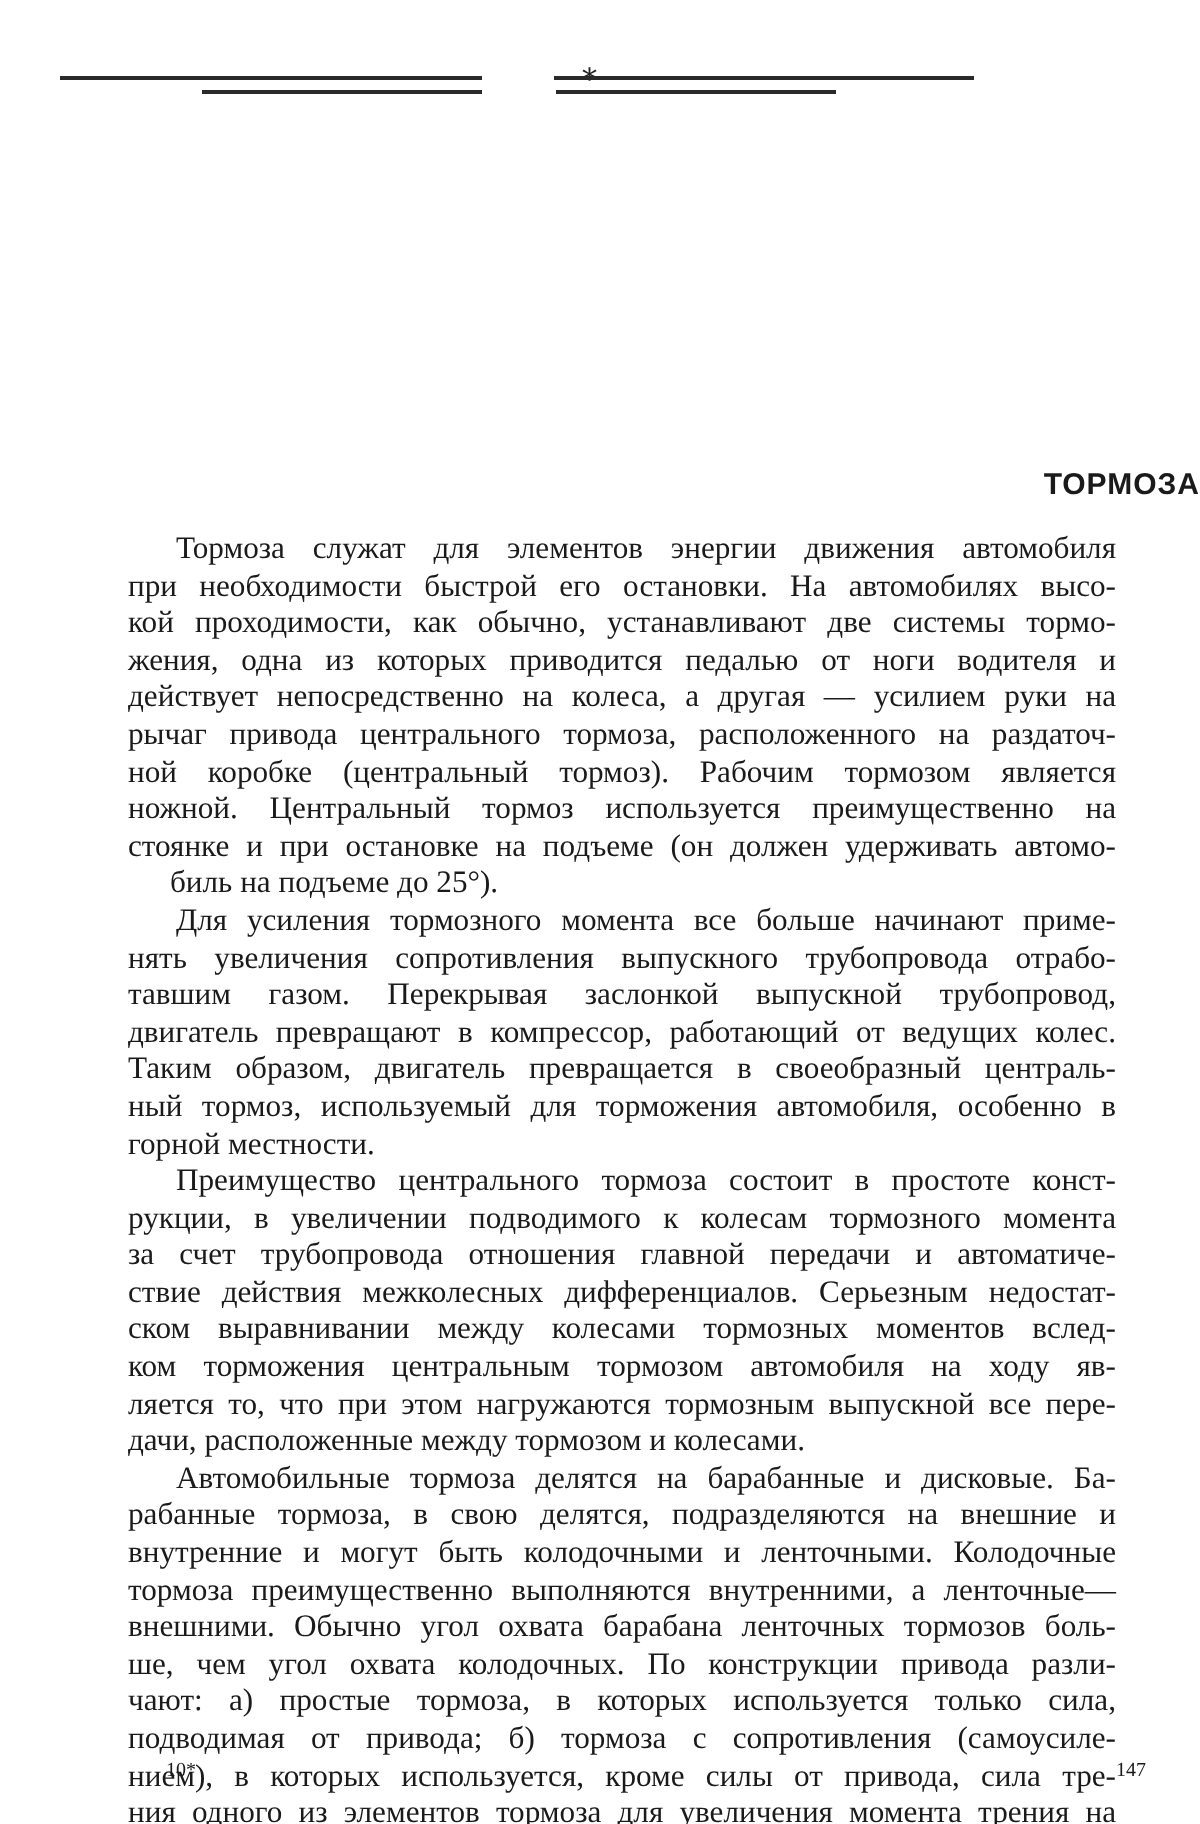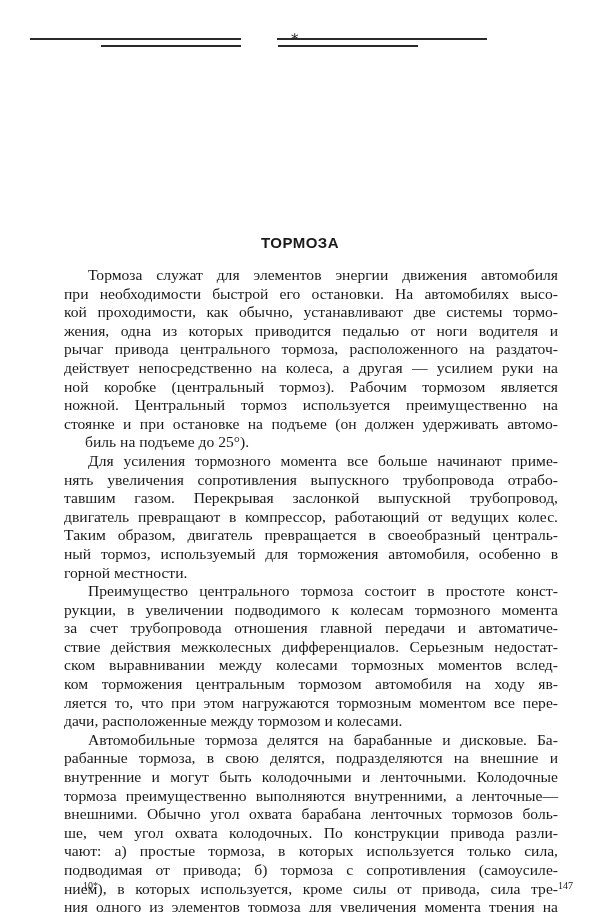--- a/index.html
+++ b/index.html
@@ -1,20 +1,20 @@
 <!DOCTYPE html>
 <html><head>
   <meta charset="utf-8">
   <style>
     html, body { margin: 0; padding: 0; background: #ffffff; }
     body { width: 600px; height: 912px; position: relative; overflow: hidden;
       font-family: "DejaVu Serif", "Liberation Serif", serif; color: #1a1a1a; }
     .rule { position: absolute; height: 1.5px; background: #2a2a2a; }
     .star { position: absolute; left: 291px; top: 28px; font-size: 15px; line-height: 1; color: #222; }
-    .title { position: absolute; left: 0; width: 600px; top: 234px; text-align: center;
+    .title { position: absolute; left: 0; width: 600px; top: 234px; text-align: right;
       font-family: "Liberation Sans", "DejaVu Sans", sans-serif; font-weight: bold; font-size: 15px; letter-spacing: 0.5px; }
     .body { position: absolute; left: 64px; top: 266px; width: 494px; }
     .line { font-family: "Liberation Serif", "DejaVu Serif", serif; font-size: 15.6px; line-height: 18.6px;
       text-align: justify; text-align-last: justify; white-space: nowrap; height: 18.6px; overflow: visible; }
     .line.last { text-align-last: left; }
     .folio { position: absolute; top: 880px; font-family: "Liberation Serif", serif; font-size: 10px; margin-left: 19px; }
     .folio.left { left: 64px; }
     .folio.right { right: 27px; }
   </style>
 </head>
@@ -28,40 +28,40 @@
   <div class="rule" style="left:278px; top:45px; width:140px;"></div>
 </div>
 
 <h1 class="title" style="margin:0;">ТОРМОЗА</h1>
 
 <div class="body" id="body">
   <div class="line" style="text-indent: 24px; white-space: normal;">Тормоза служат для элементов энергии движения автомобиля</div>
   <div class="line" style="white-space: normal;">при необходимости быстрой его остановки. На автомобилях высо-</div>
   <div class="line" style="white-space: normal;">кой проходимости, как обычно, устанавливают две системы тормо-</div>
   <div class="line" style="white-space: normal;">жения, одна из которых приводится педалью от ноги водителя и</div>
+  <div class="line" style="white-space: normal;">действует непосредственно на колеса, а другая — усилием руки на</div>
   <div class="line" style="white-space: normal;">рычаг привода центрального тормоза, расположенного на раздаточ-</div>
-  <div class="line" style="white-space: normal;">действует непосредственно на колеса, а другая — усилием руки на</div>
   <div class="line" style="white-space: normal;">ной коробке (центральный тормоз). Рабочим тормозом является</div>
   <div class="line" style="white-space: normal;">ножной. Центральный тормоз используется преимущественно на</div>
   <div class="line" style="white-space: normal;">стоянке и при остановке на подъеме (он должен удерживать автомо-</div>
   <div class="line last" style="white-space: normal; margin-left: 21px;">биль на подъеме до 25°).</div>
   <div class="line" style="text-indent: 24px; white-space: normal;">Для усиления тормозного момента все больше начинают приме-</div>
   <div class="line" style="white-space: normal;">нять увеличения сопротивления выпускного трубопровода отрабо-</div>
   <div class="line" style="white-space: normal;">тавшим газом. Перекрывая заслонкой выпускной трубопровод,</div>
   <div class="line" style="white-space: normal;">двигатель превращают в компрессор, работающий от ведущих колес.</div>
   <div class="line" style="white-space: normal;">Таким образом, двигатель превращается в своеобразный централь-</div>
   <div class="line" style="white-space: normal;">ный тормоз, используемый для торможения автомобиля, особенно в</div>
   <div class="line last" style="white-space: normal;">горной местности.</div>
   <div class="line" style="text-indent: 24px; white-space: normal;">Преимущество центрального тормоза состоит в простоте конст-</div>
   <div class="line" style="white-space: normal;">рукции, в увеличении подводимого к колесам тормозного момента</div>
   <div class="line" style="white-space: normal;">за счет трубопровода отношения главной передачи и автоматиче-</div>
   <div class="line" style="white-space: normal;">ствие действия межколесных дифференциалов. Серьезным недостат-</div>
   <div class="line" style="white-space: normal;">ском выравнивании между колесами тормозных моментов вслед-</div>
   <div class="line" style="white-space: normal;">ком торможения центральным тормозом автомобиля на ходу яв-</div>
-  <div class="line" style="white-space: normal;">ляется то, что при этом нагружаются тормозным моментом все пере-</div>
+  <div class="line" style="white-space: normal;">ляется то, что при этом нагружаются тормозным выпускной все пере-</div>
   <div class="line last" style="white-space: normal;">дачи, расположенные между тормозом и колесами.</div>
   <div class="line" style="text-indent: 24px; white-space: normal;">Автомобильные тормоза делятся на барабанные и дисковые. Ба-</div>
   <div class="line" style="white-space: normal;">рабанные тормоза, в свою делятся, подразделяются на внешние и</div>
   <div class="line" style="white-space: normal;">внутренние и могут быть колодочными и ленточными. Колодочные</div>
   <div class="line" style="white-space: normal;">тормоза преимущественно выполняются внутренними, а ленточные—</div>
   <div class="line" style="white-space: normal;">внешними. Обычно угол охвата барабана ленточных тормозов боль-</div>
   <div class="line" style="white-space: normal;">ше, чем угол охвата колодочных. По конструкции привода разли-</div>
   <div class="line" style="white-space: normal;">чают: а) простые тормоза, в которых используется только сила,</div>
   <div class="line" style="white-space: normal;">подводимая от привода; б) тормоза с сопротивления (самоусиле-</div>
   <div class="line" style="white-space: normal;">нием), в которых используется, кроме силы от привода, сила тре-</div>

